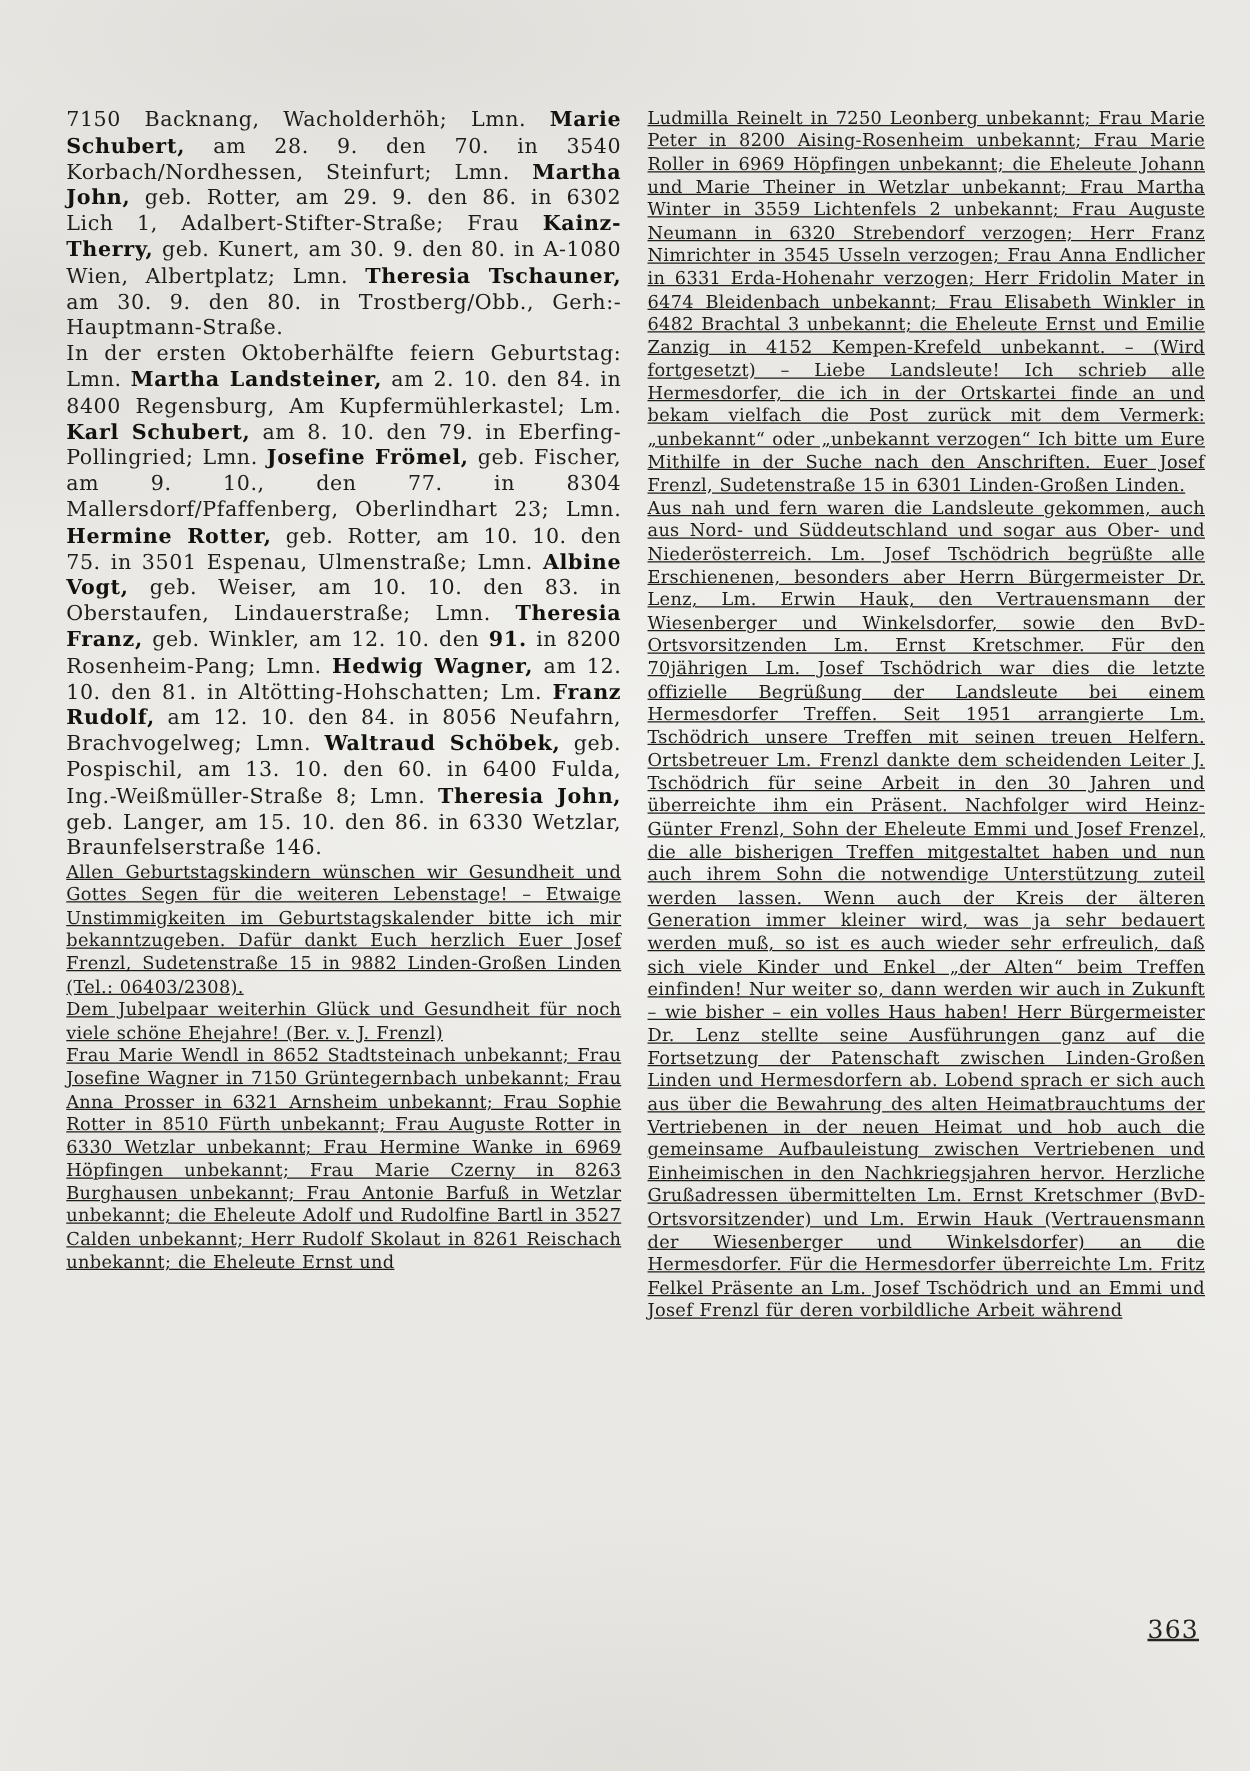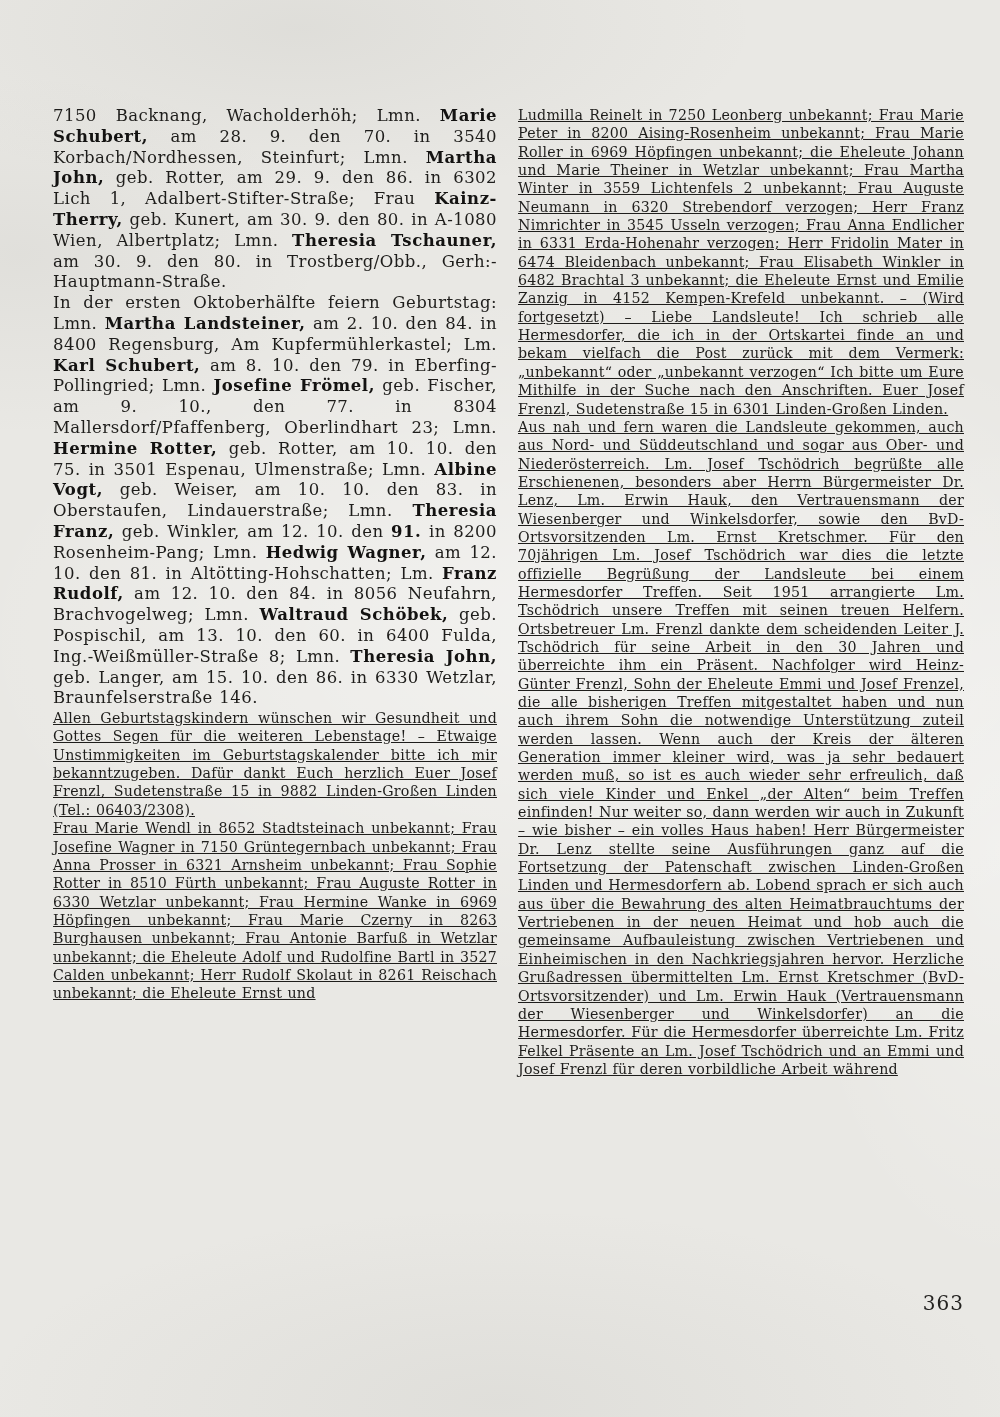--- a/index.html
+++ b/index.html
@@ -17,46 +17,46 @@
       radial-gradient(ellipse 500px 300px at 2% 18%, rgba(120,120,112,0.08), transparent 60%),
       radial-gradient(ellipse 900px 500px at 60% 45%, rgba(255,255,255,0.45), transparent 70%),
       radial-gradient(ellipse 800px 300px at 50% 99%, rgba(125,125,118,0.09), transparent 65%),
       radial-gradient(ellipse 300px 600px at 100% 60%, rgba(255,255,255,0.35), transparent 70%);
     color:#1e1d1b;
   }
   .col{
     position:absolute;top:86px;
     text-align:justify;
     text-justify:inter-word;
-    margin-top:20px;
   }
   .col-left{left:53px;width:444px;}
   .col-right{left:518px;width:446px;}
   .col p{margin:0;padding:0;}
   .col p.large{
     font-size:16.5px;line-height:20.8px;letter-spacing:0.45px;word-spacing:1px;
   }
   .col p.small{
     font-size:14.2px;line-height:18.35px;letter-spacing:0.25px;word-spacing:0.5px;text-decoration:underline;
   }
   .col p.gap{margin-top:21px;}
   .col b{font-weight:bold;color:#131211;letter-spacing:0.55px;}
   .page-number{
     position:absolute;left:918px;top:1291px;width:46px;
-    font-size:20px;letter-spacing:1px;color:#242321;text-align:right;
+    font-size:20px;letter-spacing:1px;color:#242321;text-decoration:underline;
   }
 </style>
 </head>
 <body>
 
 <div class="page">
   <div class="col col-left">
       <p class="para large"><span>7150 Backnang, Wacholderhöh; Lmn. </span><b>Marie Schubert,</b><span> am 28. 9. den 70. in 3540 Korbach/Nordhessen, Steinfurt; Lmn. </span><b>Martha John,</b><span> geb. Rotter, am 29. 9. den 86. in 6302 Lich 1, Adalbert-Stifter-Straße; Frau </span><b>Kainz-Therry,</b><span> geb. Kunert, am 30. 9. den 80. in A-1080 Wien, Albertplatz; Lmn. </span><b>Theresia Tschauner,</b><span> am 30. 9. den 80. in Trostberg/Obb., Gerh:-Hauptmann-Straße.</span></p>
       <p class="para large"><span>In der ersten Oktoberhälfte feiern Geburtstag: Lmn. </span><b>Martha Landsteiner,</b><span> am 2. 10. den 84. in 8400 Regensburg, Am Kupfermühlerkastel; Lm. </span><b>Karl Schubert,</b><span> am 8. 10. den 79. in Eberfing-Pollingried; Lmn. </span><b>Josefine Frömel,</b><span> geb. Fischer, am 9. 10., den 77. in 8304 Mallersdorf/Pfaffenberg, Oberlindhart 23; Lmn. </span><b>Hermine Rotter,</b><span> geb. Rotter, am 10. 10. den 75. in 3501 Espenau, Ulmenstraße; Lmn. </span><b>Albine Vogt,</b><span> geb. Weiser, am 10. 10. den 83. in Oberstaufen, Lindauerstraße; Lmn. </span><b>Theresia Franz,</b><span> geb. Winkler, am 12. 10. den </span><b>91.</b><span> in 8200 Rosenheim-Pang; Lmn. </span><b>Hedwig Wagner,</b><span> am 12. 10. den 81. in Altötting-Hohschatten; Lm. </span><b>Franz Rudolf,</b><span> am 12. 10. den 84. in 8056 Neufahrn, Brachvogelweg; Lmn. </span><b>Waltraud Schöbek,</b><span> geb. Pospischil, am 13. 10. den 60. in 6400 Fulda, Ing.-Weißmüller-Straße 8; Lmn. </span><b>Theresia John,</b><span> geb. Langer, am 15. 10. den 86. in 6330 Wetzlar, Braunfelserstraße 146.</span></p>
       <p class="para small"><span>Allen Geburtstagskindern wünschen wir Gesundheit und Gottes Segen für die weiteren Lebenstage! – Etwaige Unstimmigkeiten im Geburtstagskalender bitte ich mir bekanntzugeben. Dafür dankt Euch herzlich Euer Josef Frenzl, Sudetenstraße 15 in 9882 Linden-Großen Linden (Tel.: 06403/2308).</span></p>
+      <p class="para small"><span>Dem Jubelpaar weiterhin Glück und Gesundheit für noch viele schöne Ehejahre!  (Ber. v. J. Frenzl)</span></p>
       <p class="para small"><span>Frau Marie Wendl in 8652 Stadtsteinach unbekannt; Frau Josefine Wagner in 7150 Grüntegernbach unbekannt; Frau Anna Prosser in 6321 Arnsheim unbekannt; Frau Sophie Rotter in 8510 Fürth unbekannt; Frau Auguste Rotter in 6330 Wetzlar unbekannt; Frau Hermine Wanke in 6969 Höpfingen unbekannt; Frau Marie Czerny in 8263 Burghausen unbekannt; Frau Antonie Barfuß in Wetzlar unbekannt; die Eheleute Adolf und Rudolfine Bartl in 3527 Calden unbekannt; Herr Rudolf Skolaut in 8261 Reischach unbekannt; die Eheleute Ernst und</span></p>
     </div>
   <div class="col col-right">
       <p class="para small"><span>Ludmilla Reinelt in 7250 Leonberg unbekannt; Frau Marie Peter in 8200 Aising-Rosenheim unbekannt; Frau Marie Roller in 6969 Höpfingen unbekannt; die Eheleute Johann und Marie Theiner in Wetzlar unbekannt; Frau Martha Winter in 3559 Lichtenfels 2 unbekannt; Frau Auguste Neumann in 6320 Strebendorf verzogen; Herr Franz Nimrichter in 3545 Usseln verzogen; Frau Anna Endlicher in 6331 Erda-Hohenahr verzogen; Herr Fridolin Mater in 6474 Bleidenbach unbekannt; Frau Elisabeth Winkler in 6482 Brachtal 3 unbekannt; die Eheleute Ernst und Emilie Zanzig in 4152 Kempen-Krefeld unbekannt. – (Wird fortgesetzt) – Liebe Landsleute! Ich schrieb alle Hermesdorfer, die ich in der Ortskartei finde an und bekam vielfach die Post zurück mit dem Vermerk: „unbekannt“ oder „unbekannt verzogen“ Ich bitte um Eure Mithilfe in der Suche nach den Anschriften. Euer Josef Frenzl, Sudetenstraße 15 in 6301 Linden-Großen Linden.</span></p>
       <p class="para small"><span>Aus nah und fern waren die Landsleute gekommen, auch aus Nord- und Süddeutschland und sogar aus Ober- und Niederösterreich. Lm. Josef Tschödrich begrüßte alle Erschienenen, besonders aber Herrn Bürgermeister Dr. Lenz, Lm. Erwin Hauk, den Vertrauensmann der Wiesenberger und Winkelsdorfer, sowie den BvD-Ortsvorsitzenden Lm. Ernst Kretschmer. Für den 70jährigen Lm. Josef Tschödrich war dies die letzte offizielle Begrüßung der Landsleute bei einem Hermesdorfer Treffen. Seit 1951 arrangierte Lm. Tschödrich unsere Treffen mit seinen treuen Helfern. Ortsbetreuer Lm. Frenzl dankte dem scheidenden Leiter J. Tschödrich für seine Arbeit in den 30 Jahren und überreichte ihm ein Präsent. Nachfolger wird Heinz-Günter Frenzl, Sohn der Eheleute Emmi und Josef Frenzel, die alle bisherigen Treffen mitgestaltet haben und nun auch ihrem Sohn die notwendige Unterstützung zuteil werden lassen. Wenn auch der Kreis der älteren Generation immer kleiner wird, was ja sehr bedauert werden muß, so ist es auch wieder sehr erfreulich, daß sich viele Kinder und Enkel „der Alten“ beim Treffen einfinden! Nur weiter so, dann werden wir auch in Zukunft – wie bisher – ein volles Haus haben! Herr Bürgermeister Dr. Lenz stellte seine Ausführungen ganz auf die Fortsetzung der Patenschaft zwischen Linden-Großen Linden und Hermesdorfern ab. Lobend sprach er sich auch aus über die Bewahrung des alten Heimatbrauchtums der Vertriebenen in der neuen Heimat und hob auch die gemeinsame Aufbauleistung zwischen Vertriebenen und Einheimischen in den Nachkriegsjahren hervor. Herzliche Grußadressen übermittelten Lm. Ernst Kretschmer (BvD-Ortsvorsitzender) und Lm. Erwin Hauk (Vertrauensmann der Wiesenberger und Winkelsdorfer) an die Hermesdorfer. Für die Hermesdorfer überreichte Lm. Fritz Felkel Präsente an Lm. Josef Tschödrich und an Emmi und Josef Frenzl für deren vorbildliche Arbeit während</span></p>
     </div>
   <div class="page-number">363</div>
 </div>
 
 </body></html>

